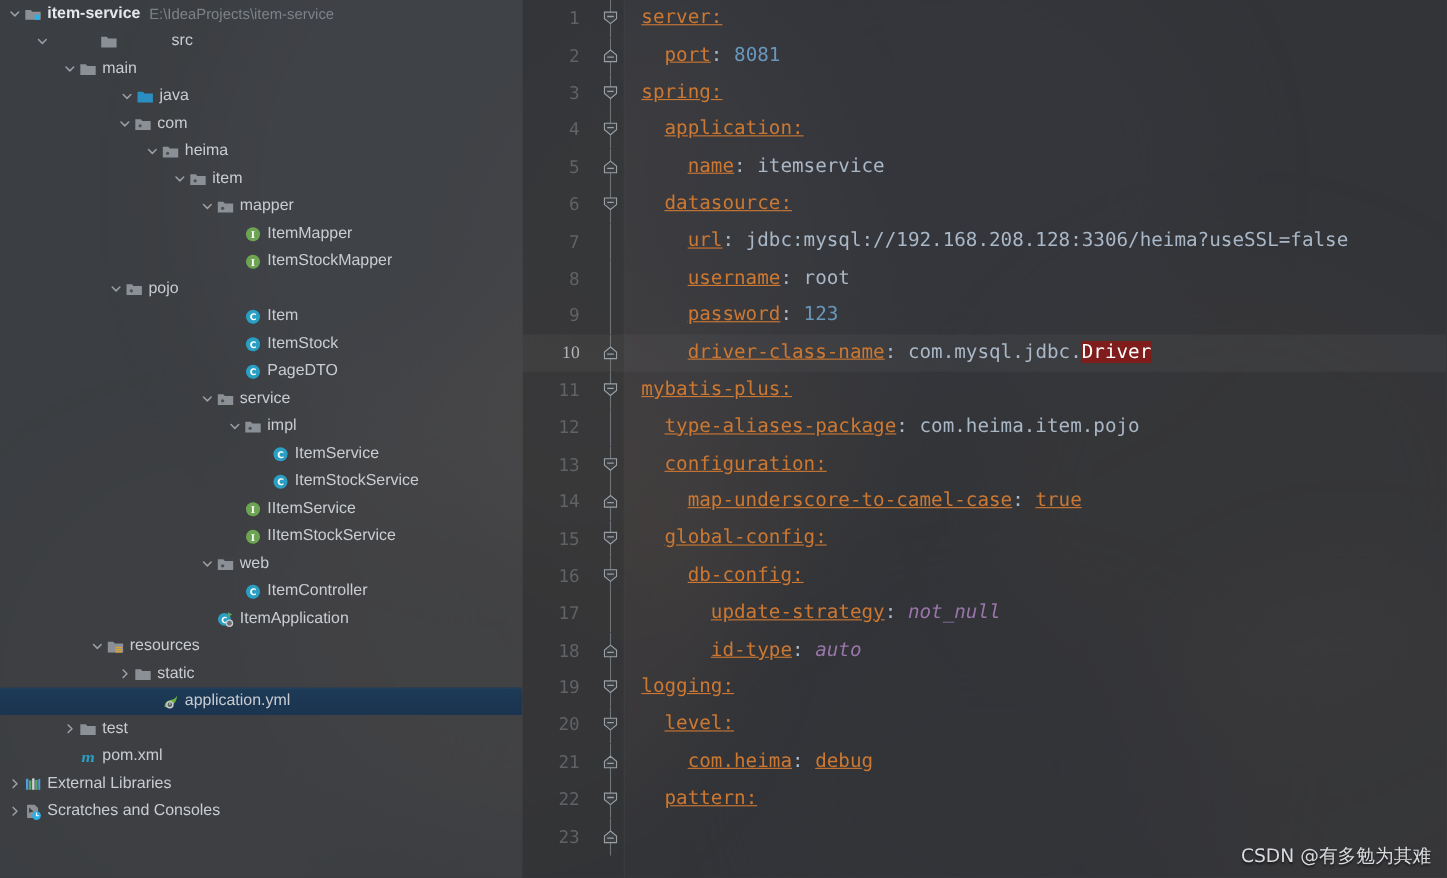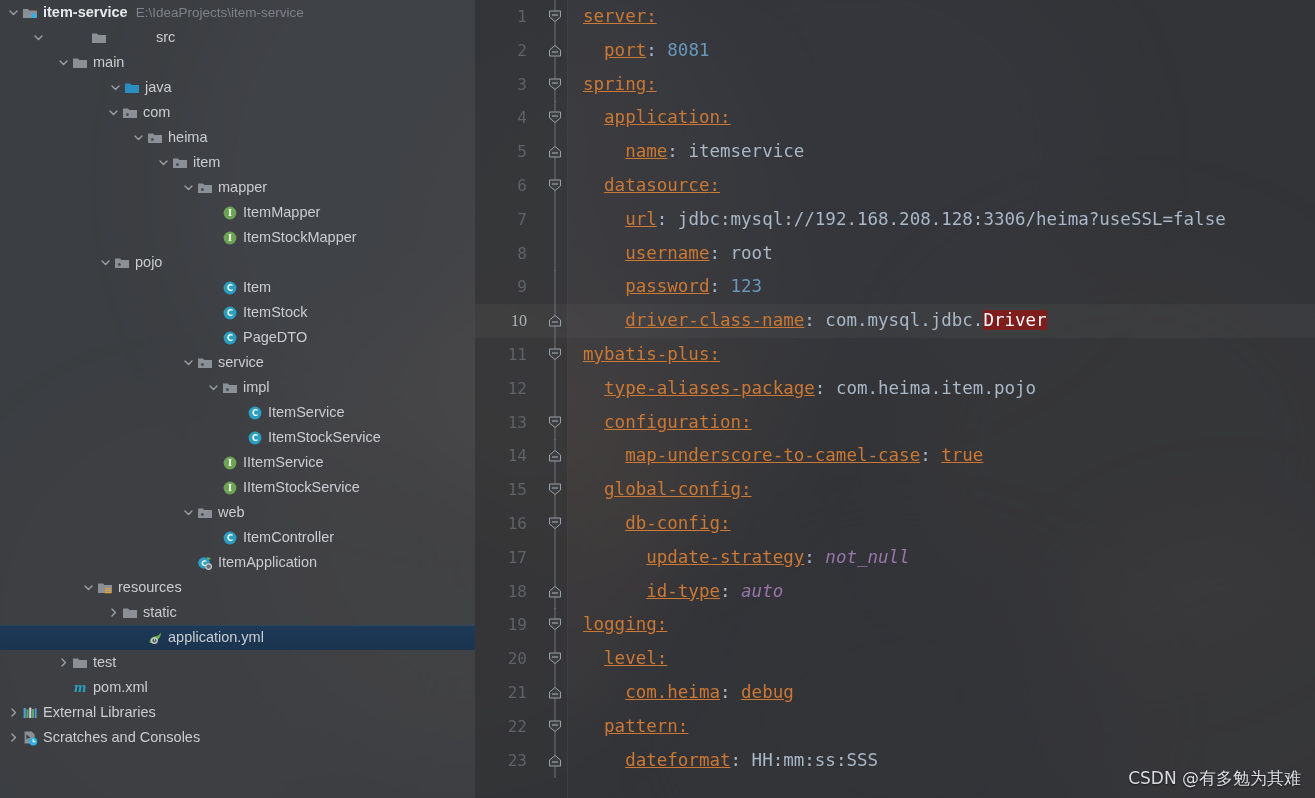--- a/index.html
+++ b/index.html
@@ -583,18 +583,18 @@
             </svg></span><span class="ctext">&nbsp;&nbsp;&nbsp;&nbsp;<span class="k">com.heima</span><span class="v">:&nbsp;</span><span class="k">debug</span></span></div>
         <div class="crow"><span class="lnum">22</span><span class="fold"><svg width="16" height="34" viewBox="0 0 16 34">
               <line x1="8" y1="0" x2="8" y2="34" stroke="#6e7378" stroke-width="1"></line>
               <path d="M2.5 11h11v6l-5.5 4.5L2.5 17z" fill="#3c3f41" stroke="#9aa0a6" stroke-width="1"></path>
               <line x1="5" y1="15" x2="11" y2="15" stroke="#9aa0a6" stroke-width="1.2"></line>
             </svg></span><span class="ctext">&nbsp;&nbsp;<span class="k">pattern</span><span class="k">:</span></span></div>
         <div class="crow"><span class="lnum">23</span><span class="fold"><svg width="16" height="34" viewBox="0 0 16 34">
               <line x1="8" y1="0" x2="8" y2="34" stroke="#6e7378" stroke-width="1"></line>
               <path d="M2.5 22h11v-6L8 11.5 2.5 16z" fill="#3c3f41" stroke="#9aa0a6" stroke-width="1"></path>
               <line x1="5" y1="18" x2="11" y2="18" stroke="#9aa0a6" stroke-width="1.2"></line>
-            </svg></span><span class="ctext">&nbsp;&nbsp;&nbsp;&nbsp;<span class="k">dateformat</span><span class="v">:&nbsp;</span><span class="v">HH:mm:ss:SSS</span></span></div>
+            </svg></span></div>
       </div>
   </div>
 
   <div class="watermark">CSDN @有多勉为其难</div>
 </div>
 
 </body></html>

